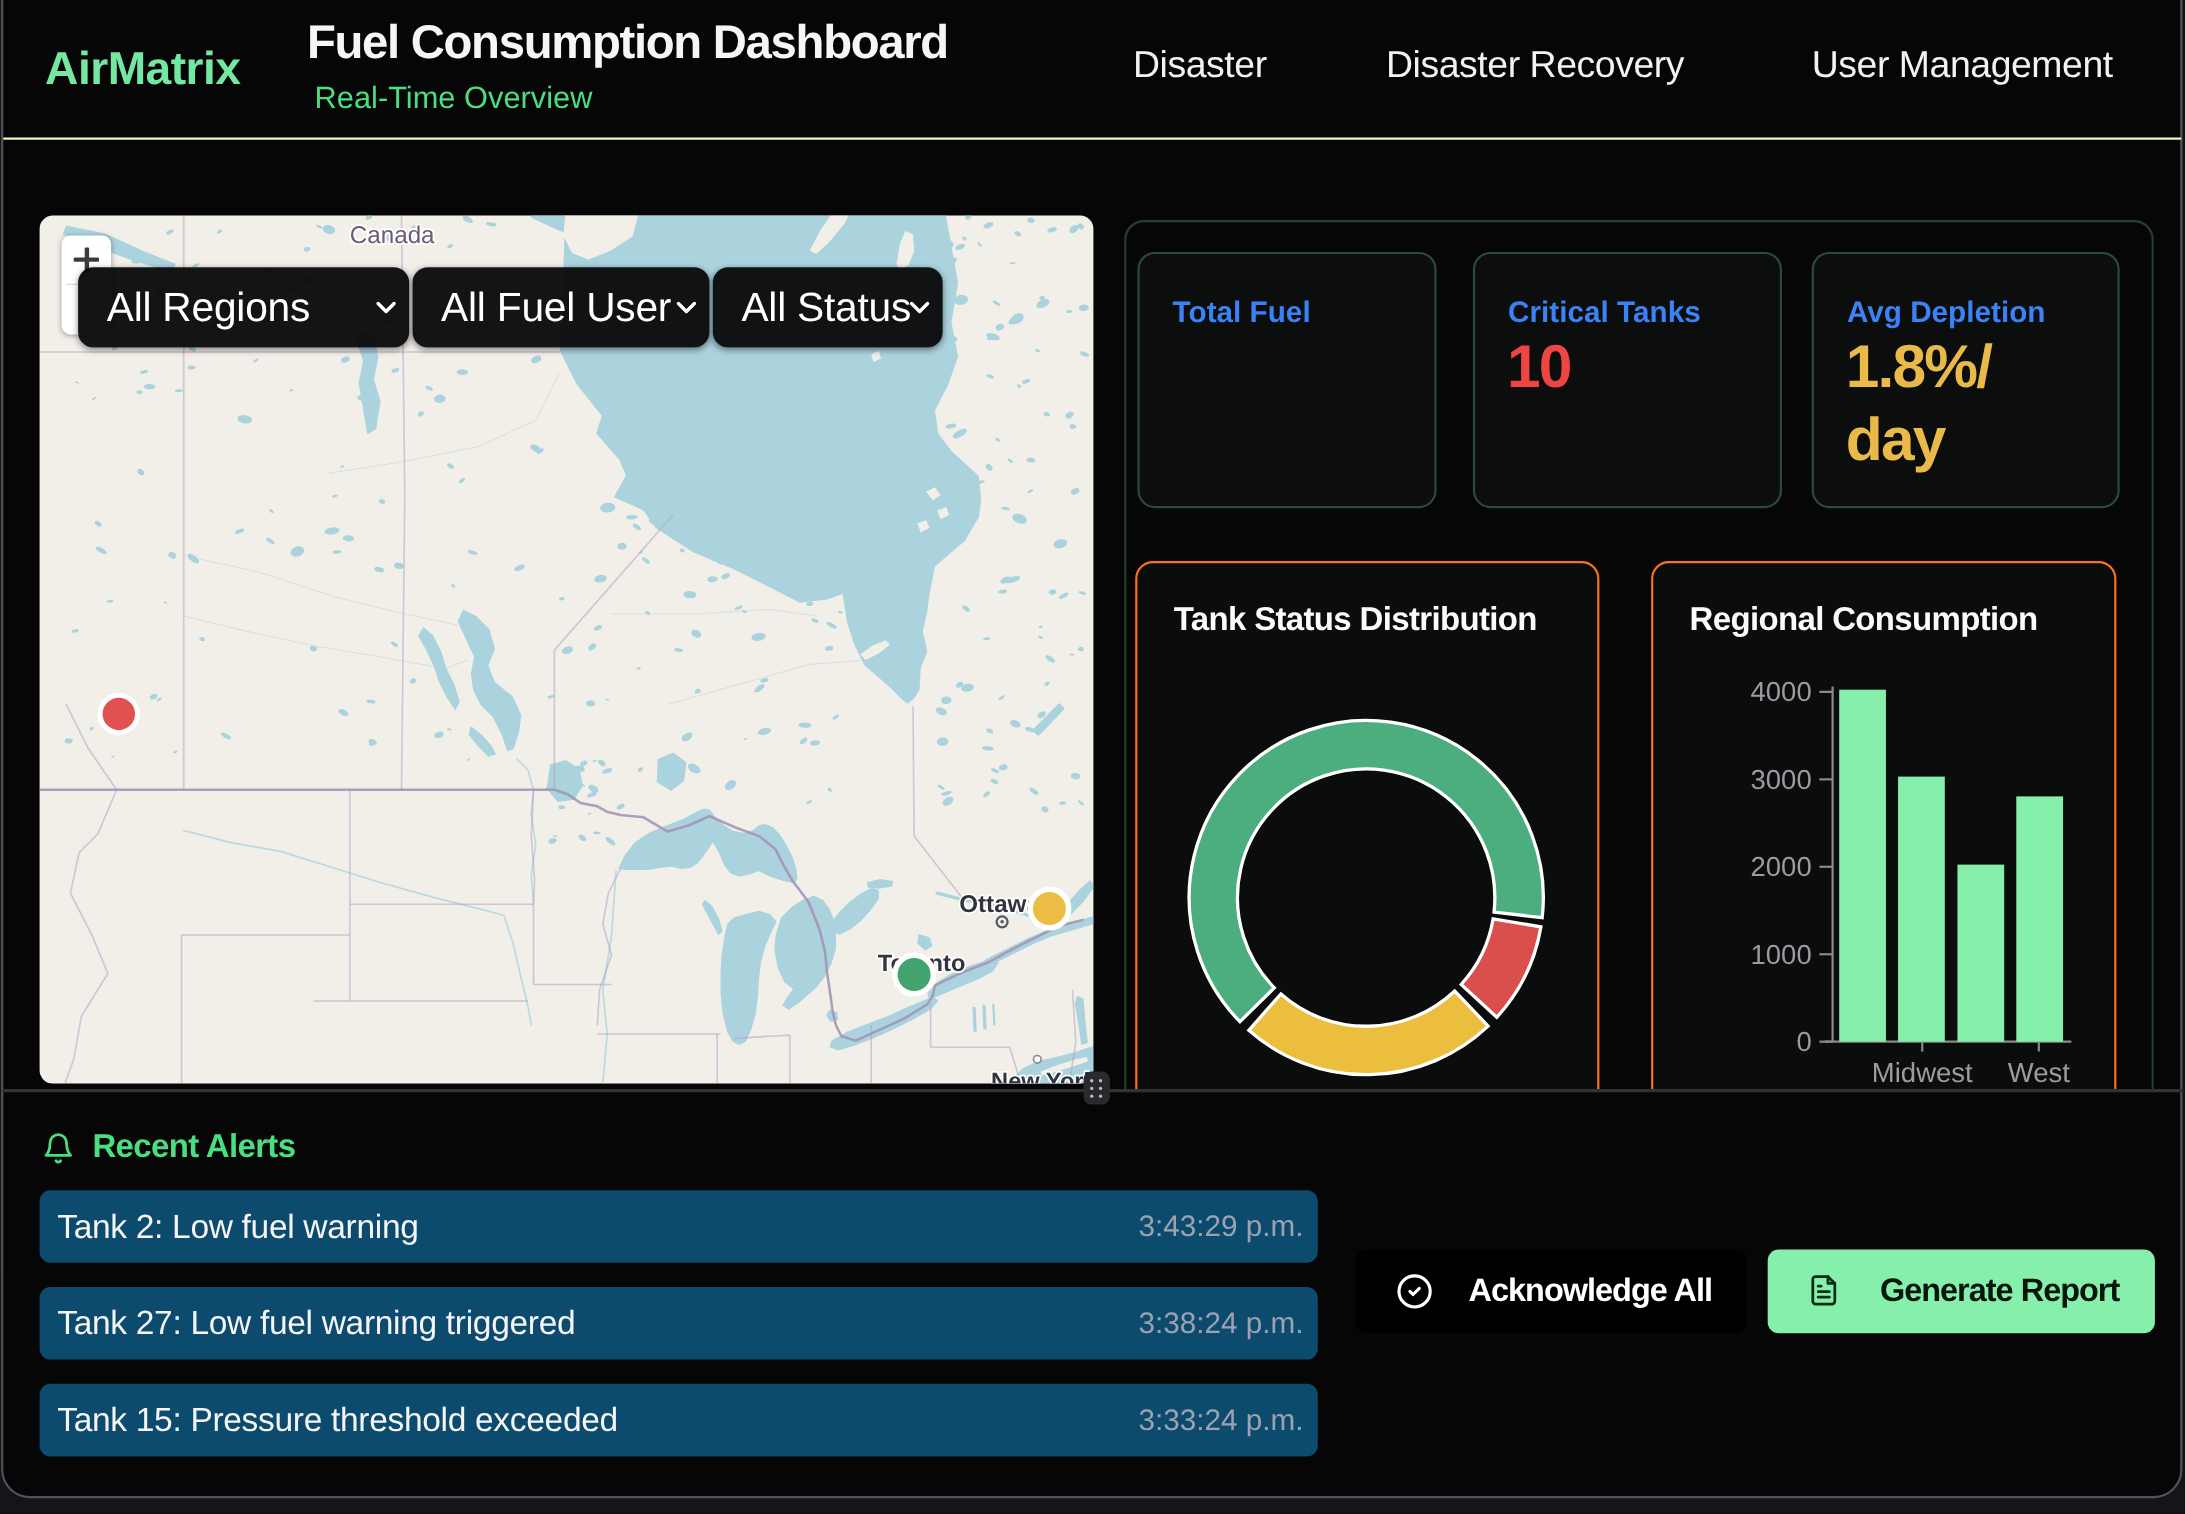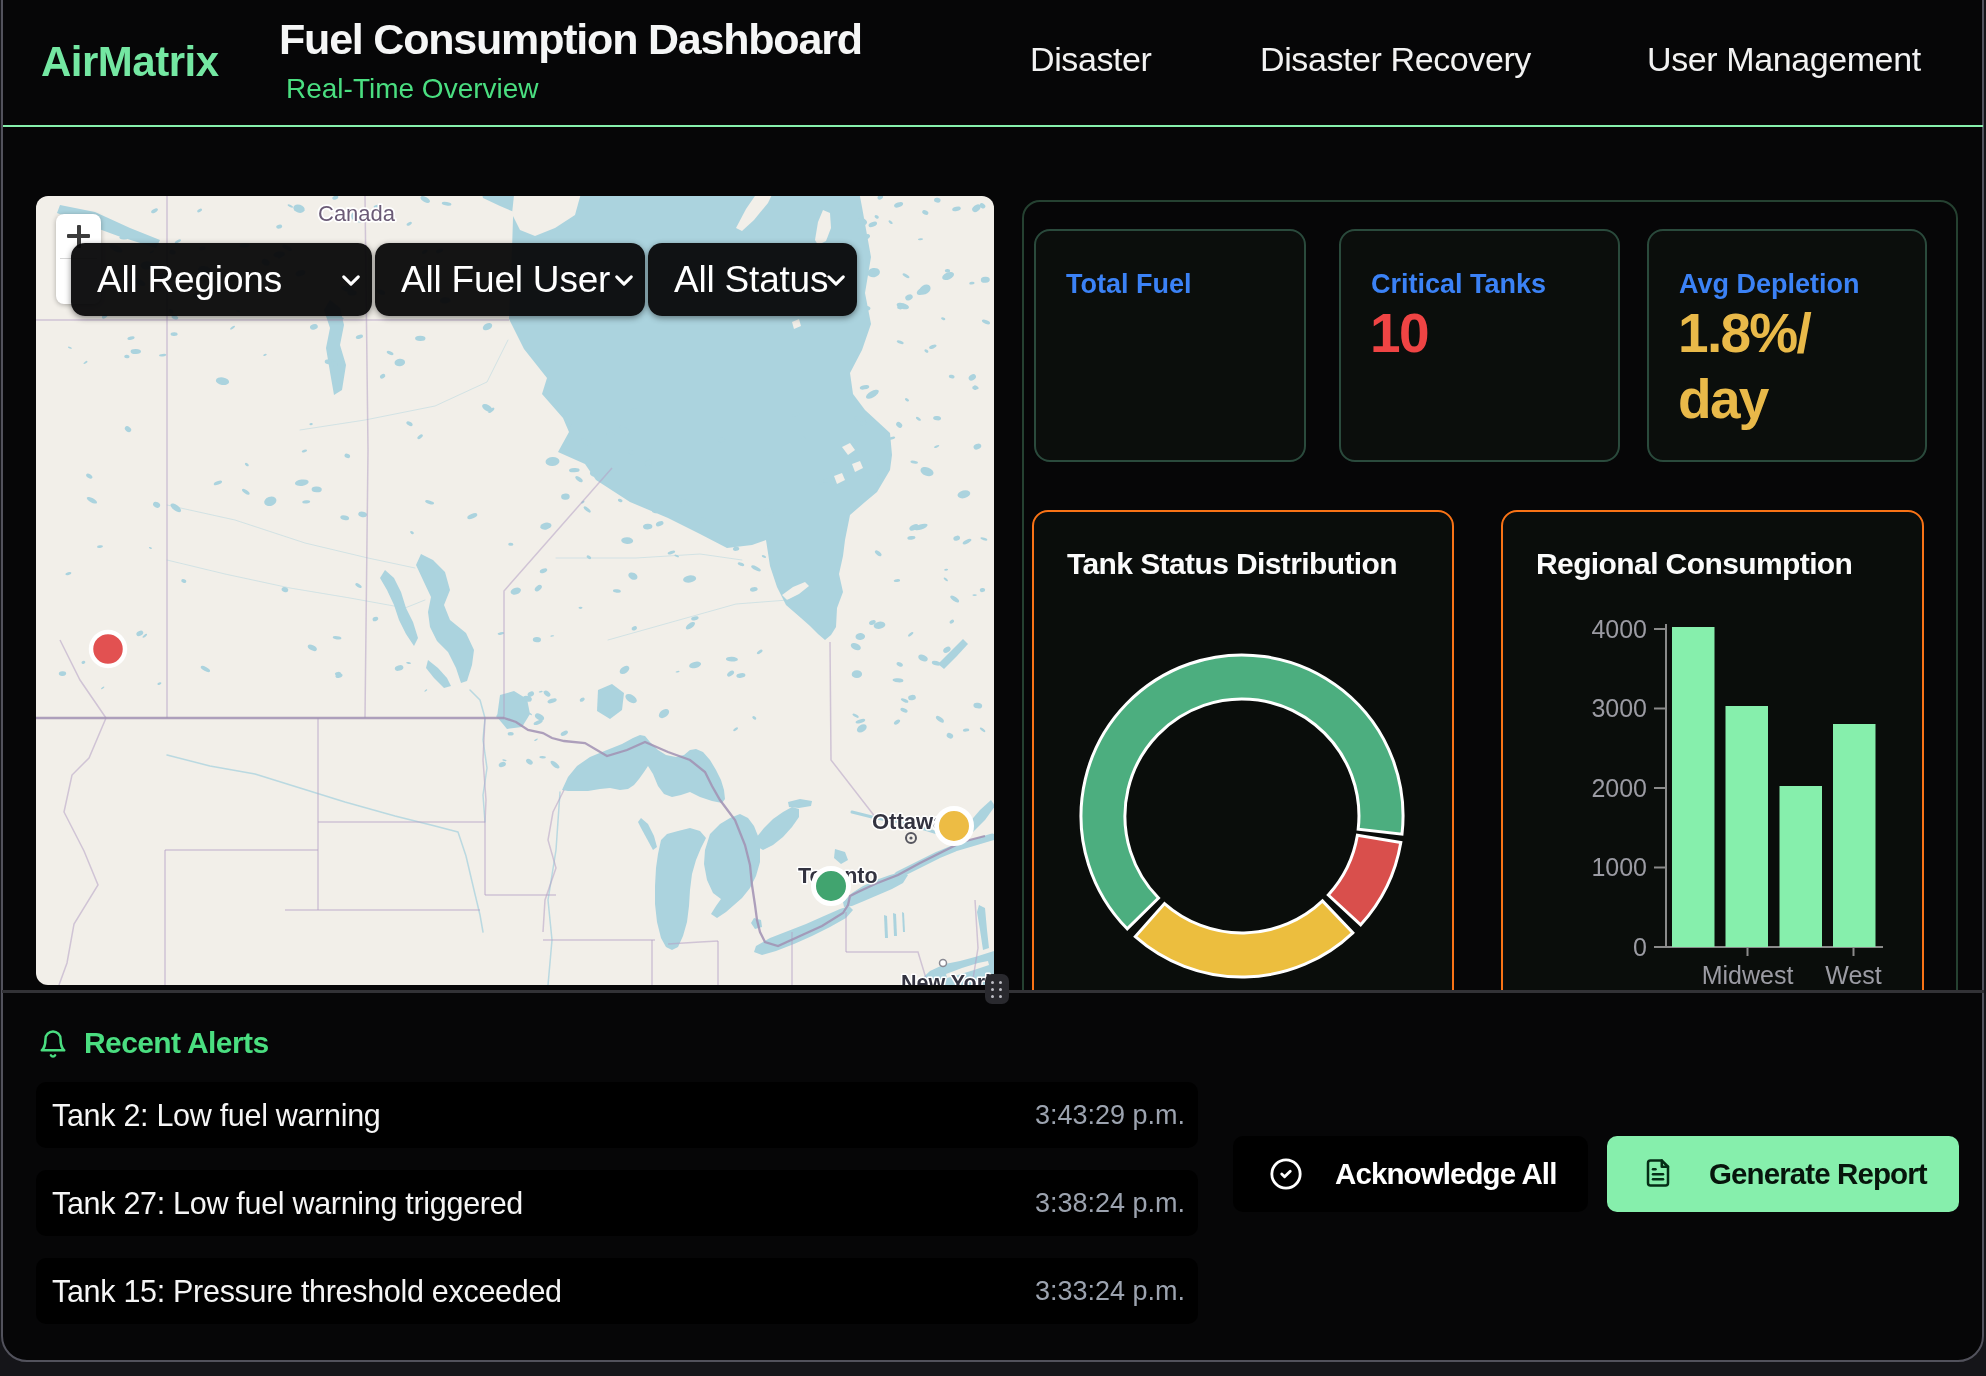--- a/index.html
+++ b/index.html
@@ -1,19 +1,19 @@
 <!DOCTYPE html>
 <html><head><meta charset="utf-8"><style>
 * { margin:0; padding:0; box-sizing:border-box; }
 html,body { width:1986px; height:1376px; background:#151519; overflow:hidden;
   font-family:"Liberation Sans", sans-serif; position:relative; -webkit-font-smoothing:antialiased; }
 .window { position:absolute; left:1px; top:-26px; width:1983px; height:1388px;
   background:#060607; border:2px solid #52525c; border-radius:26px; }
 .header { position:absolute; left:3px; top:0; width:1980px; height:127px;
-  border-bottom:2px solid #86efac; }
+  border-bottom:2px solid #fef9c3; }
 .logo { position:absolute; left:38px; top:41px; font-size:42px; font-weight:700; color:#74e7a2; letter-spacing:-0.5px; line-height:1; }
 .title { position:absolute; left:276px; top:18px; font-size:43px; font-weight:700; color:#f5f6f6; letter-spacing:-1.2px; line-height:1; }
 .subtitle { position:absolute; left:283px; top:75px; font-size:28px; color:#4ade80; line-height:1; }
 .nav { position:absolute; top:42px; font-size:34px; font-weight:500; color:#f2f2f2; line-height:1; letter-spacing:-0.4px; }
 .map { position:absolute; left:36px; top:196px; width:958px; height:789px; border-radius:12px;
   overflow:hidden; background:#f2efe9; }
 .zoomctl { position:absolute; left:56px; top:214px; width:45px; height:90px; background:#ffffff;
   border-radius:8px; box-shadow:0 1px 5px rgba(0,0,0,0.3); }
 .zoomctl .zline { position:absolute; left:4px; right:4px; top:44px; height:1px; background:#d5d5d5; }
 .zoomctl .ph { position:absolute; left:11px; top:20px; width:23px; height:4px; background:#3c3c3c; border-radius:1px; }
@@ -28,21 +28,21 @@
 .panel { position:absolute; left:0; top:0; width:936px; height:830px;
   border:2px solid #254131; border-radius:18px; overflow:hidden; }
 .scard { position:absolute; top:27px; height:233px; background:#0b0e0c; border:2px solid #2a4a3c; border-radius:16px; }
 .scard .lbl { position:absolute; left:30px; top:40px; font-size:27px; font-weight:600; color:#3b82f6; line-height:1; }
 .scard .val { position:absolute; left:29px; top:69px; font-size:55px; font-weight:700; line-height:66px; letter-spacing:-1.7px; }
 .ccard { position:absolute; top:308px; height:530px; background:#0a0d0b; border:2px solid #f97316; border-radius:16px; }
 .ccard .ctitle { position:absolute; left:33px; top:37px; font-size:30px; font-weight:700; color:#fbfbfb; line-height:1; letter-spacing:-0.6px; }
 .divider { position:absolute; left:2px; top:990px; width:1982px; height:2.5px; background:#323236; }
 .alerthead { position:absolute; left:84px; top:1028px; font-size:30px; font-weight:700; color:#4ade80; line-height:1; letter-spacing:-0.6px; }
 .bell { position:absolute; left:38px; top:1029px; }
-.arow { position:absolute; left:36px; width:1162px; height:66px; background:#000000; border-radius:10px; }
+.arow { position:absolute; left:36px; width:1162px; height:66px; background:#0c4a6e; border-radius:10px; }
 .arow .t { position:absolute; left:16px; top:0; line-height:66px; font-size:30.5px; color:#f5f5f5; letter-spacing:-0.3px; }
 .arow .tm { position:absolute; right:13px; top:0; line-height:66px; font-size:27px; color:#9ca3af; }
 .btn { position:absolute; top:1136px; height:76px; border-radius:10px; }
 .btn .ic { position:absolute; left:36px; top:21px; }
 .btn .bt { position:absolute; left:102px; top:0; line-height:76px; font-size:29.5px; font-weight:700; letter-spacing:-0.9px; }
 </style></head><body>
 <div class="window"></div>
 <div class="header">
   <div class="logo">AirMatrix</div>
   <div class="title">Fuel Consumption Dashboard</div>

